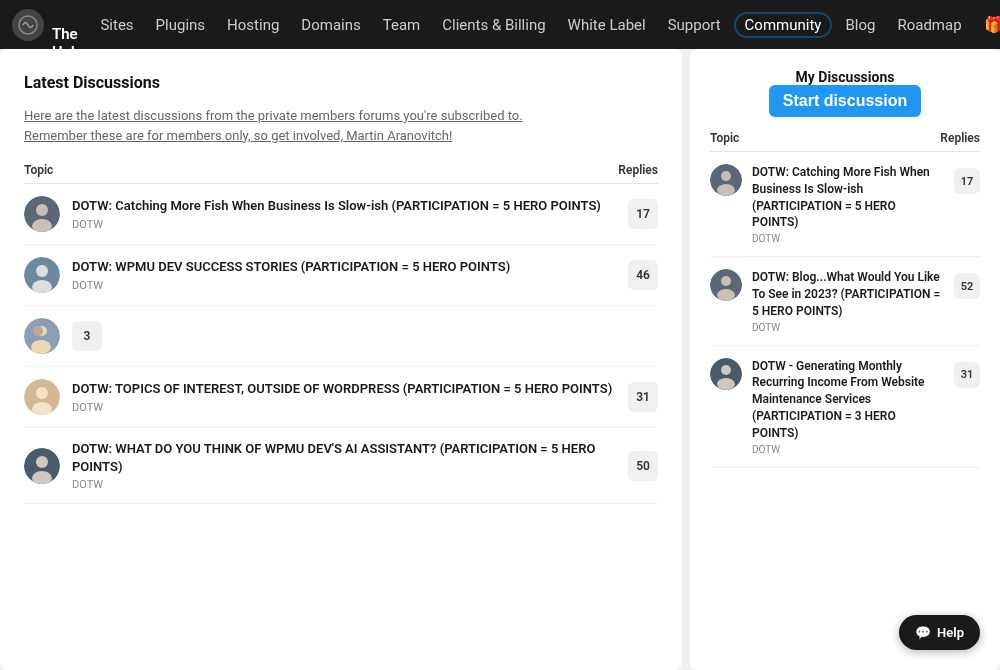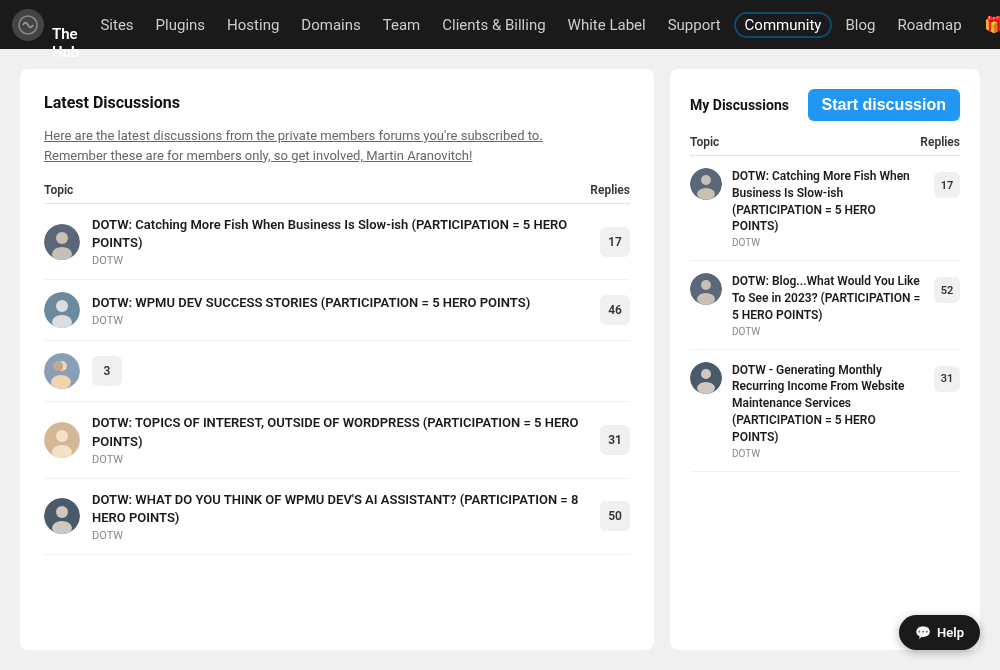--- a/index.html
+++ b/index.html
@@ -66,23 +66,22 @@
       height: 32px;
       display: flex;
       align-items: center;
       justify-content: center;
       cursor: pointer;
       border-radius: 4px;
     }
 
     
     .main-content {
-      padding: 20px;
-      display: flex;
-      gap: 16px;
+      display: flex;
+      gap: 8px;
       height: calc(670px - 49px);
     }
 
     
     .left-panel {
       background: #fff;
       border-radius: 8px;
       padding: 24px;
       flex: 1;
       overflow: hidden;
@@ -160,20 +159,21 @@
       padding: 20px;
       width: 310px;
       flex-shrink: 0;
       overflow: hidden;
     }
     .right-panel-header {
       display: flex;
       align-items: center;
       justify-content: space-between;
       margin-bottom: 14px;
+      flex-direction: column;
     }
     .right-panel-title {
       font-size: 14px;
       font-weight: 700;
       color: #111;
     }
     .start-discussion-btn {
       background: #2196F3;
       color: #fff;
       border: none;
@@ -388,21 +388,21 @@
 
     <div class="discussion-item">
       <div class="av-circle">
         <svg width="36" height="36" viewBox="0 0 36 36">
             <circle cx="18" cy="18" r="18" fill="#4a5a6a"></circle>
             <circle cx="18" cy="14" r="6" fill="#d0c8c0"></circle>
             <ellipse cx="18" cy="30" rx="10" ry="7" fill="#d0c8c0"></ellipse>
           </svg>
       </div>
       <div class="discussion-info">
-        <div class="discussion-title">DOTW: WHAT DO YOU THINK OF WPMU DEV'S AI ASSISTANT? (PARTICIPATION = 8 HERO POINTS)</div>
+        <div class="discussion-title">DOTW: WHAT DO YOU THINK OF WPMU DEV'S AI ASSISTANT? (PARTICIPATION = 5 HERO POINTS)</div>
         <div class="discussion-category">DOTW</div>
       </div>
       <div class="reply-badge">50</div>
     </div>
   </div>
 
   <div class="right-panel">
     <div class="right-panel-header">
       <span class="right-panel-title">My Discussions</span>
       <button class="start-discussion-btn">Start discussion</button>
@@ -445,21 +445,21 @@
 
     <div class="right-discussion-item">
       <div class="av-circle-sm">
         <svg width="32" height="32" viewBox="0 0 32 32">
             <circle cx="16" cy="16" r="16" fill="#4a5a6a"></circle>
             <circle cx="16" cy="12" r="5" fill="#d0c8c0"></circle>
             <ellipse cx="16" cy="26" rx="9" ry="6" fill="#d0c8c0"></ellipse>
           </svg>
       </div>
       <div class="right-discussion-info">
-        <div class="right-discussion-title">DOTW - Generating Monthly Recurring Income From Website Maintenance Services (PARTICIPATION = 5 HERO POINTS)</div>
+        <div class="right-discussion-title">DOTW - Generating Monthly Recurring Income From Website Maintenance Services (PARTICIPATION = 3 HERO POINTS)</div>
         <div class="right-discussion-category">DOTW</div>
       </div>
       <div class="right-reply-badge">31</div>
     </div>
   </div>
 </div>
 
 <div class="help-btn">
   <span>💬</span>
   <span>Help</span>

